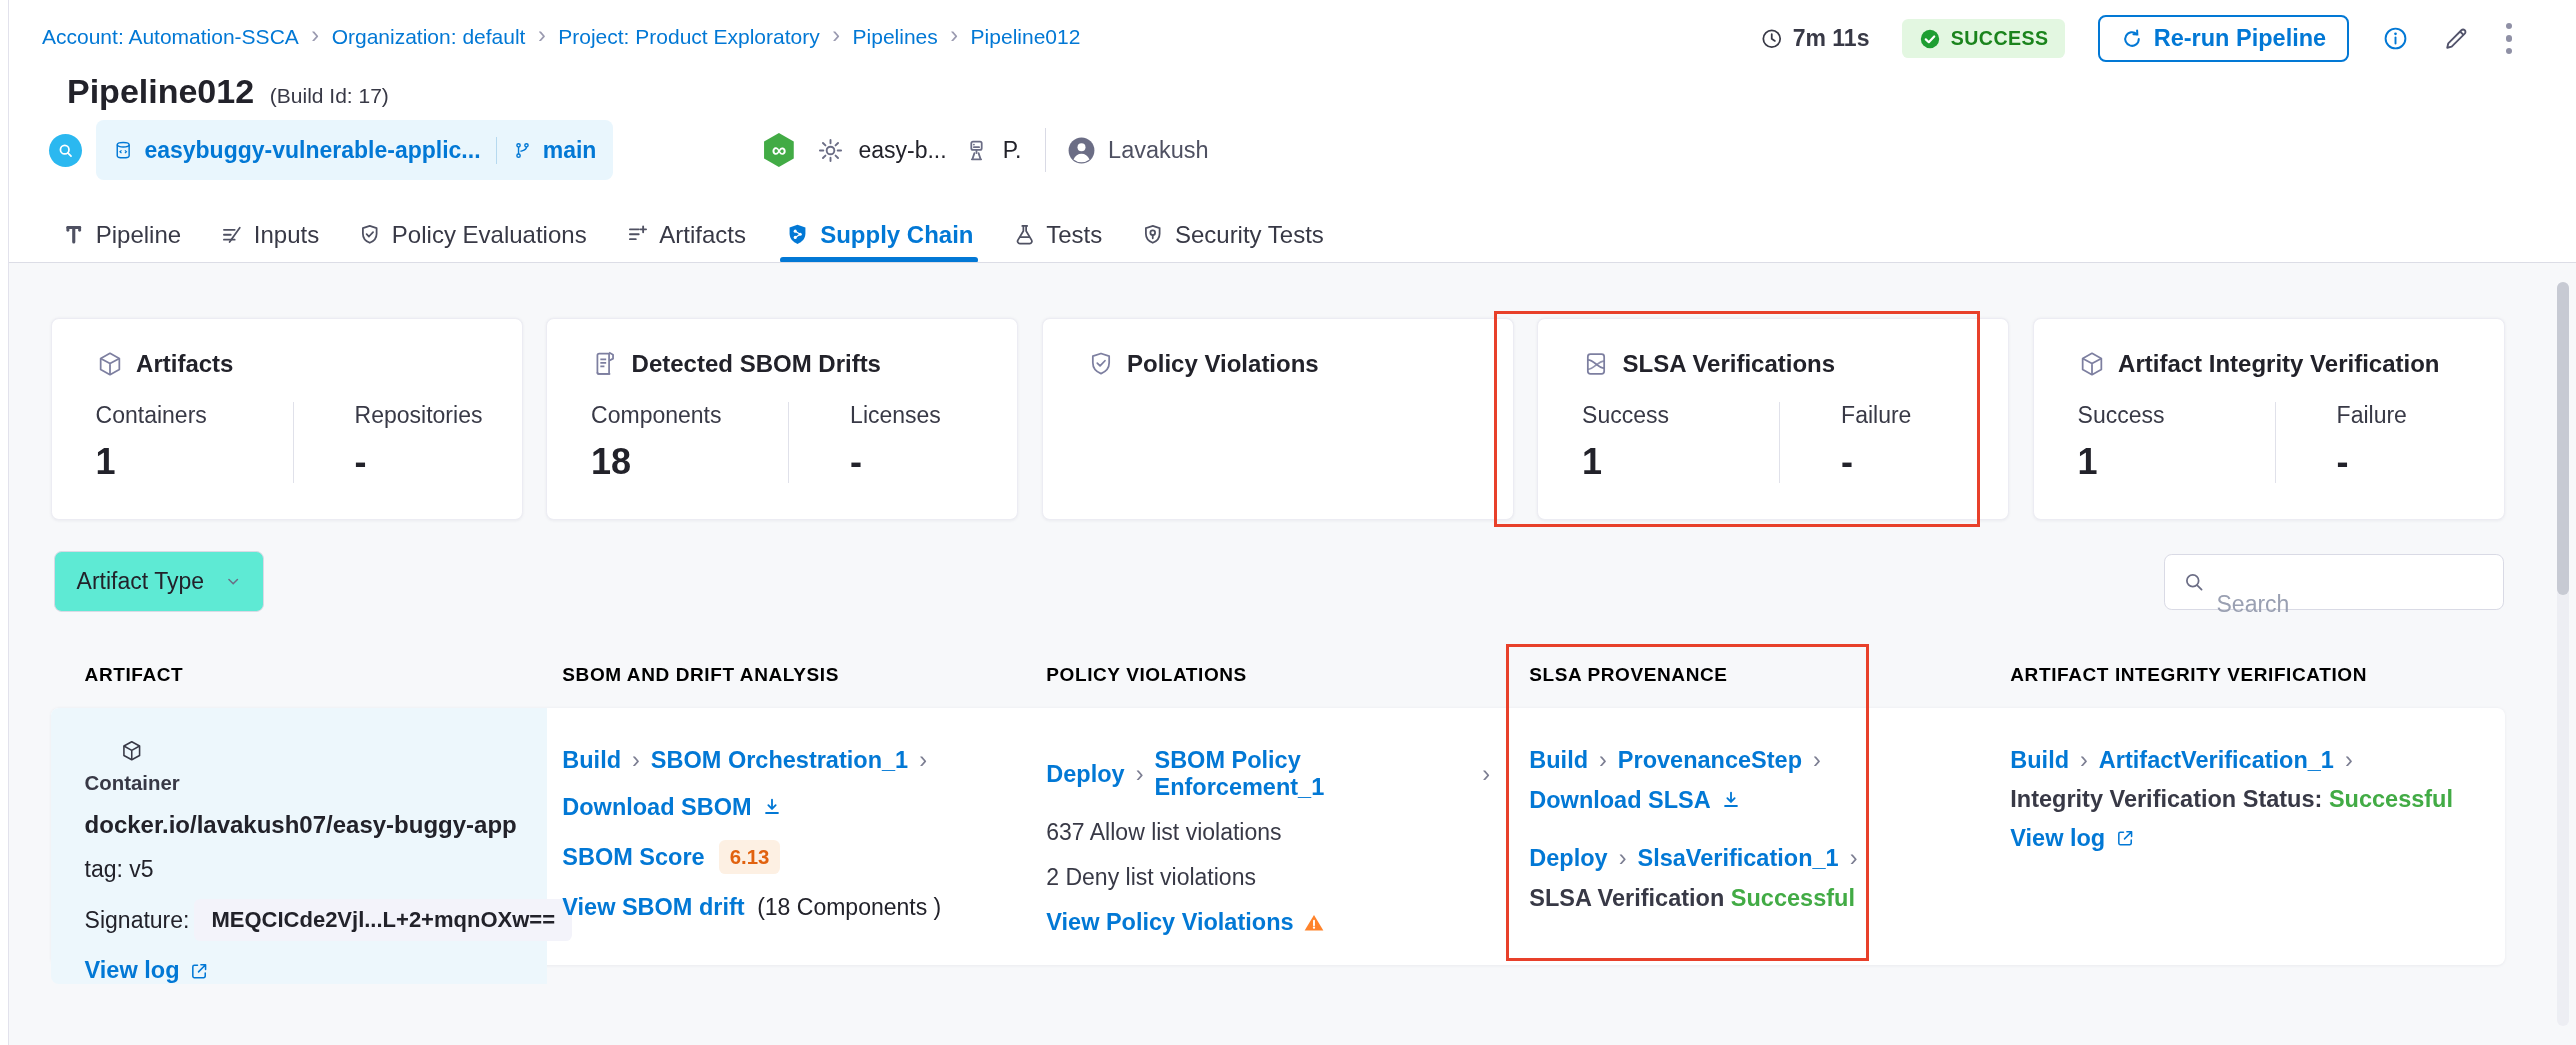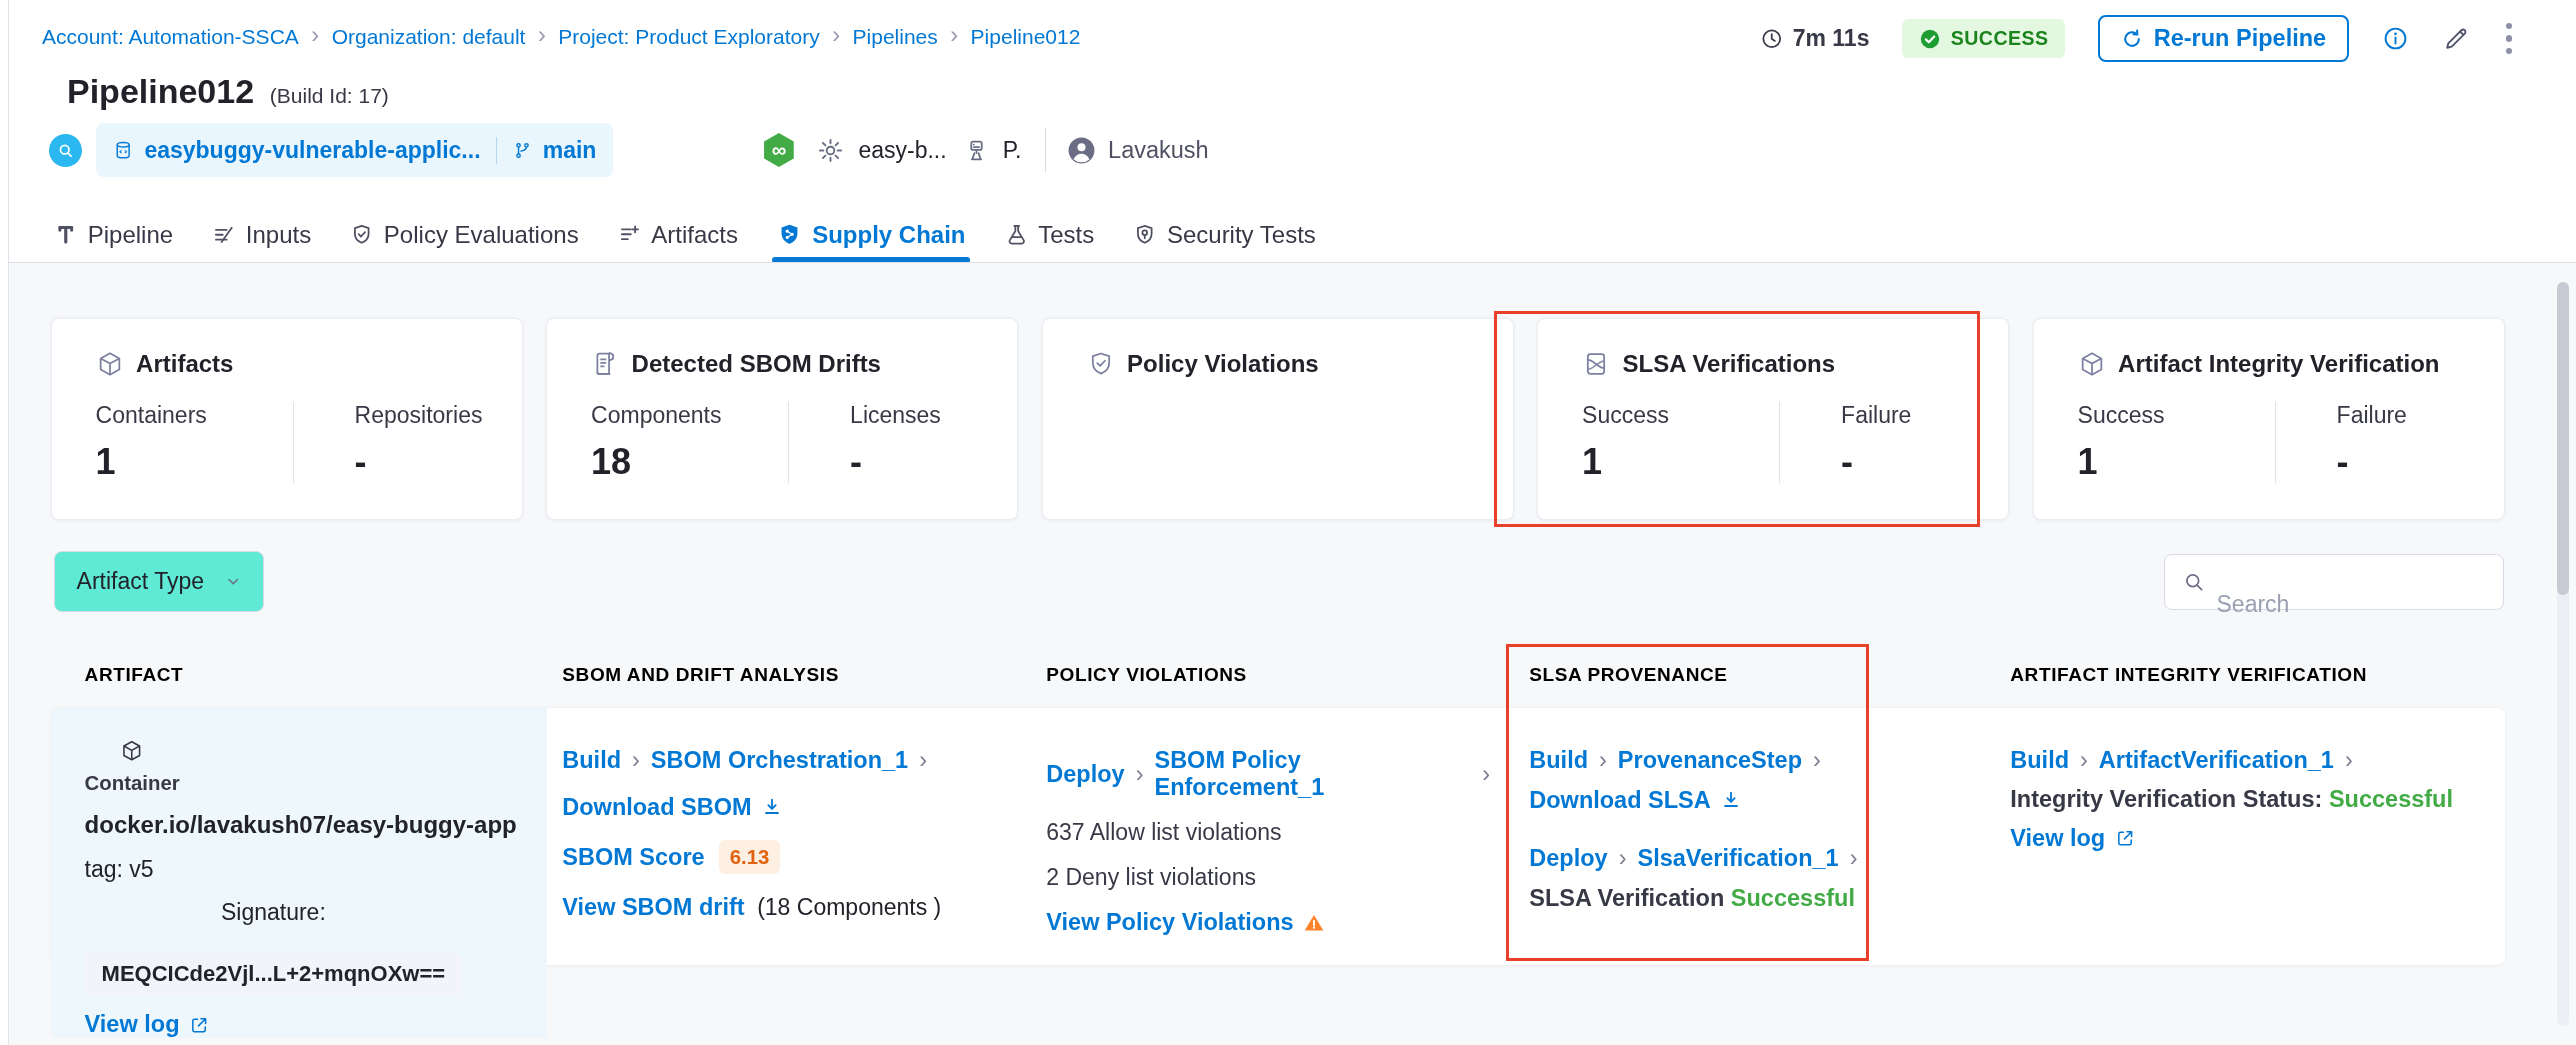--- a/index.html
+++ b/index.html
@@ -29,32 +29,32 @@
   .kebab i { width:6.3px; height:6.3px; border-radius:50%; background:#8f90a5; }
 
   .title-row { position:absolute; left:67px; top:72px; display:flex; align-items:baseline; gap:15.7px; }
   .title-row h1 { font-size:34px; font-weight:bold; color:#22222a; }
   .title-row .build-id { font-size:21px; color:#383946; }
 
   .meta-row { position:absolute; left:49px; top:128px; height:44px; display:flex; align-items:center; }
   .exec-icon { width:33px; height:33px; border-radius:50%; background:#2bb8f0; display:flex; align-items:center;
     justify-content:center; color:#fff; margin-right:14px; }
   .repo-pill { display:flex; align-items:center; gap:11px; background:#e9f6fd; border-radius:7.8px;
-    height:54px; padding:0 17px; color:#0278d5; font-size:23px; font-weight:bold; cursor:pointer; }
+    height:60px; padding:0 17px; color:#0278d5; font-size:23px; font-weight:bold; cursor:pointer; }
   .repo-pill .pill-div { width:0.8px; height:27px; background:#b6d9ef; margin:0 4.7px; }
   .hex { width:33px; height:34px; background:#42ab45; display:flex; align-items:center; justify-content:center;
     color:#fff; font-size:20.4px; font-weight:bold;
     clip-path:polygon(50% 0,95% 25%,95% 75%,50% 100%,5% 75%,5% 25%); margin-left:149px; }
   .gear { color:#6b6d85; margin-left:22px; }
   .meta-text { font-size:23px; color:#22222a; margin-left:14px; }
   .robot { color:#6b6d85; margin-left:17px; }
   .meta-div { width:0.8px; height:44px; background:#d9dae5; margin:0 20.4px 0 23.5px; }
   .user-chip { display:flex; align-items:center; gap:11px; color:#4f5162; font-size:23.5px; }
 
-  .tabs { position:absolute; left:54px; top:208px; display:flex; gap:39px; height:53px; }
+  .tabs { position:absolute; left:62px; top:208px; display:flex; gap:39px; height:53px; }
   .tab { display:flex; align-items:center; gap:10.2px; font-size:24px; color:#383946; cursor:pointer; position:relative; }
   .tab .icon { color:#4f5162; }
   .tab.active { color:#0278d5; font-weight:bold; }
   .tab.active .icon { color:#0278d5; }
   .tab.active::after { content:""; position:absolute; left:-4.7px; right:-4.7px; bottom:-1.6px; height:5.5px;
     background:#0278d5; border-radius:3.1px; }
   .tabbar-line { position:absolute; left:8.6px; right:0; top:262px; height:0.8px; background:#dcdde6; }
 
   
   .content { position:absolute; left:8.6px; right:0; top:263px; bottom:0; background:#f7f8fa; }
@@ -89,21 +89,21 @@
 
   .row-card { position:absolute; left:42px; top:445px; width:2454px; height:257px; background:#fff;
     border-radius:7.8px; box-shadow:0 0.8px 3.1px rgba(40,41,61,.06); display:grid;
     grid-template-columns:496px 484px 483px 481px auto; }
   .cell { padding:39px 23.5px 0 15.7px; display:flex; flex-direction:column; align-items:flex-start; }
   .cell-artifact { background:#edf7fc; border-radius:7.8px 0 0 7.8px; padding-left:34px; padding-top:31px; gap:16.5px; }
   .type-row { display:flex; align-items:center; gap:9.4px; color:#52536b;flex-direction:column; }
   .type-row span { font-size:20.4px; font-weight:bold; color:#383946; }
   .artifact-name { font-size:24px; font-weight:bold; color:#22222a; }
   .artifact-tag { font-size:23px; color:#22222a; }
-  .sig-row { display:flex; align-items:center; gap:27px;flex-direction:column; }
+  .sig-row { display:flex; align-items:center; gap:5px; }
   .sig-label { font-size:23px; color:#22222a; }
   .sig-pill { background:#f3f3fa; border-radius:6.3px; padding:7.8px 17px; font-size:22px; font-weight:bold; color:#22222a; }
 
   .link { color:#0278d5; font-size:23.5px; font-weight:bold; cursor:pointer; display:inline-flex; align-items:center; gap:9.4px; }
   .stage-line { display:flex; align-items:center; gap:11px; font-size:23.5px; }
   .stage-line .chev { color:#7c7e92; font-size:23.5px; }
   .stage-line a { color:#0278d5; font-weight:bold; text-decoration:none; cursor:pointer; }
   .plain { font-size:23px; color:#383946; }
   .cell-sbom { gap:19.6px; } .cell-policy { gap:18px; } .cell-slsa { gap:12.5px; } .cell-integrity { gap:11.8px; }
   .score-row { display:flex; align-items:center; gap:14px; }

